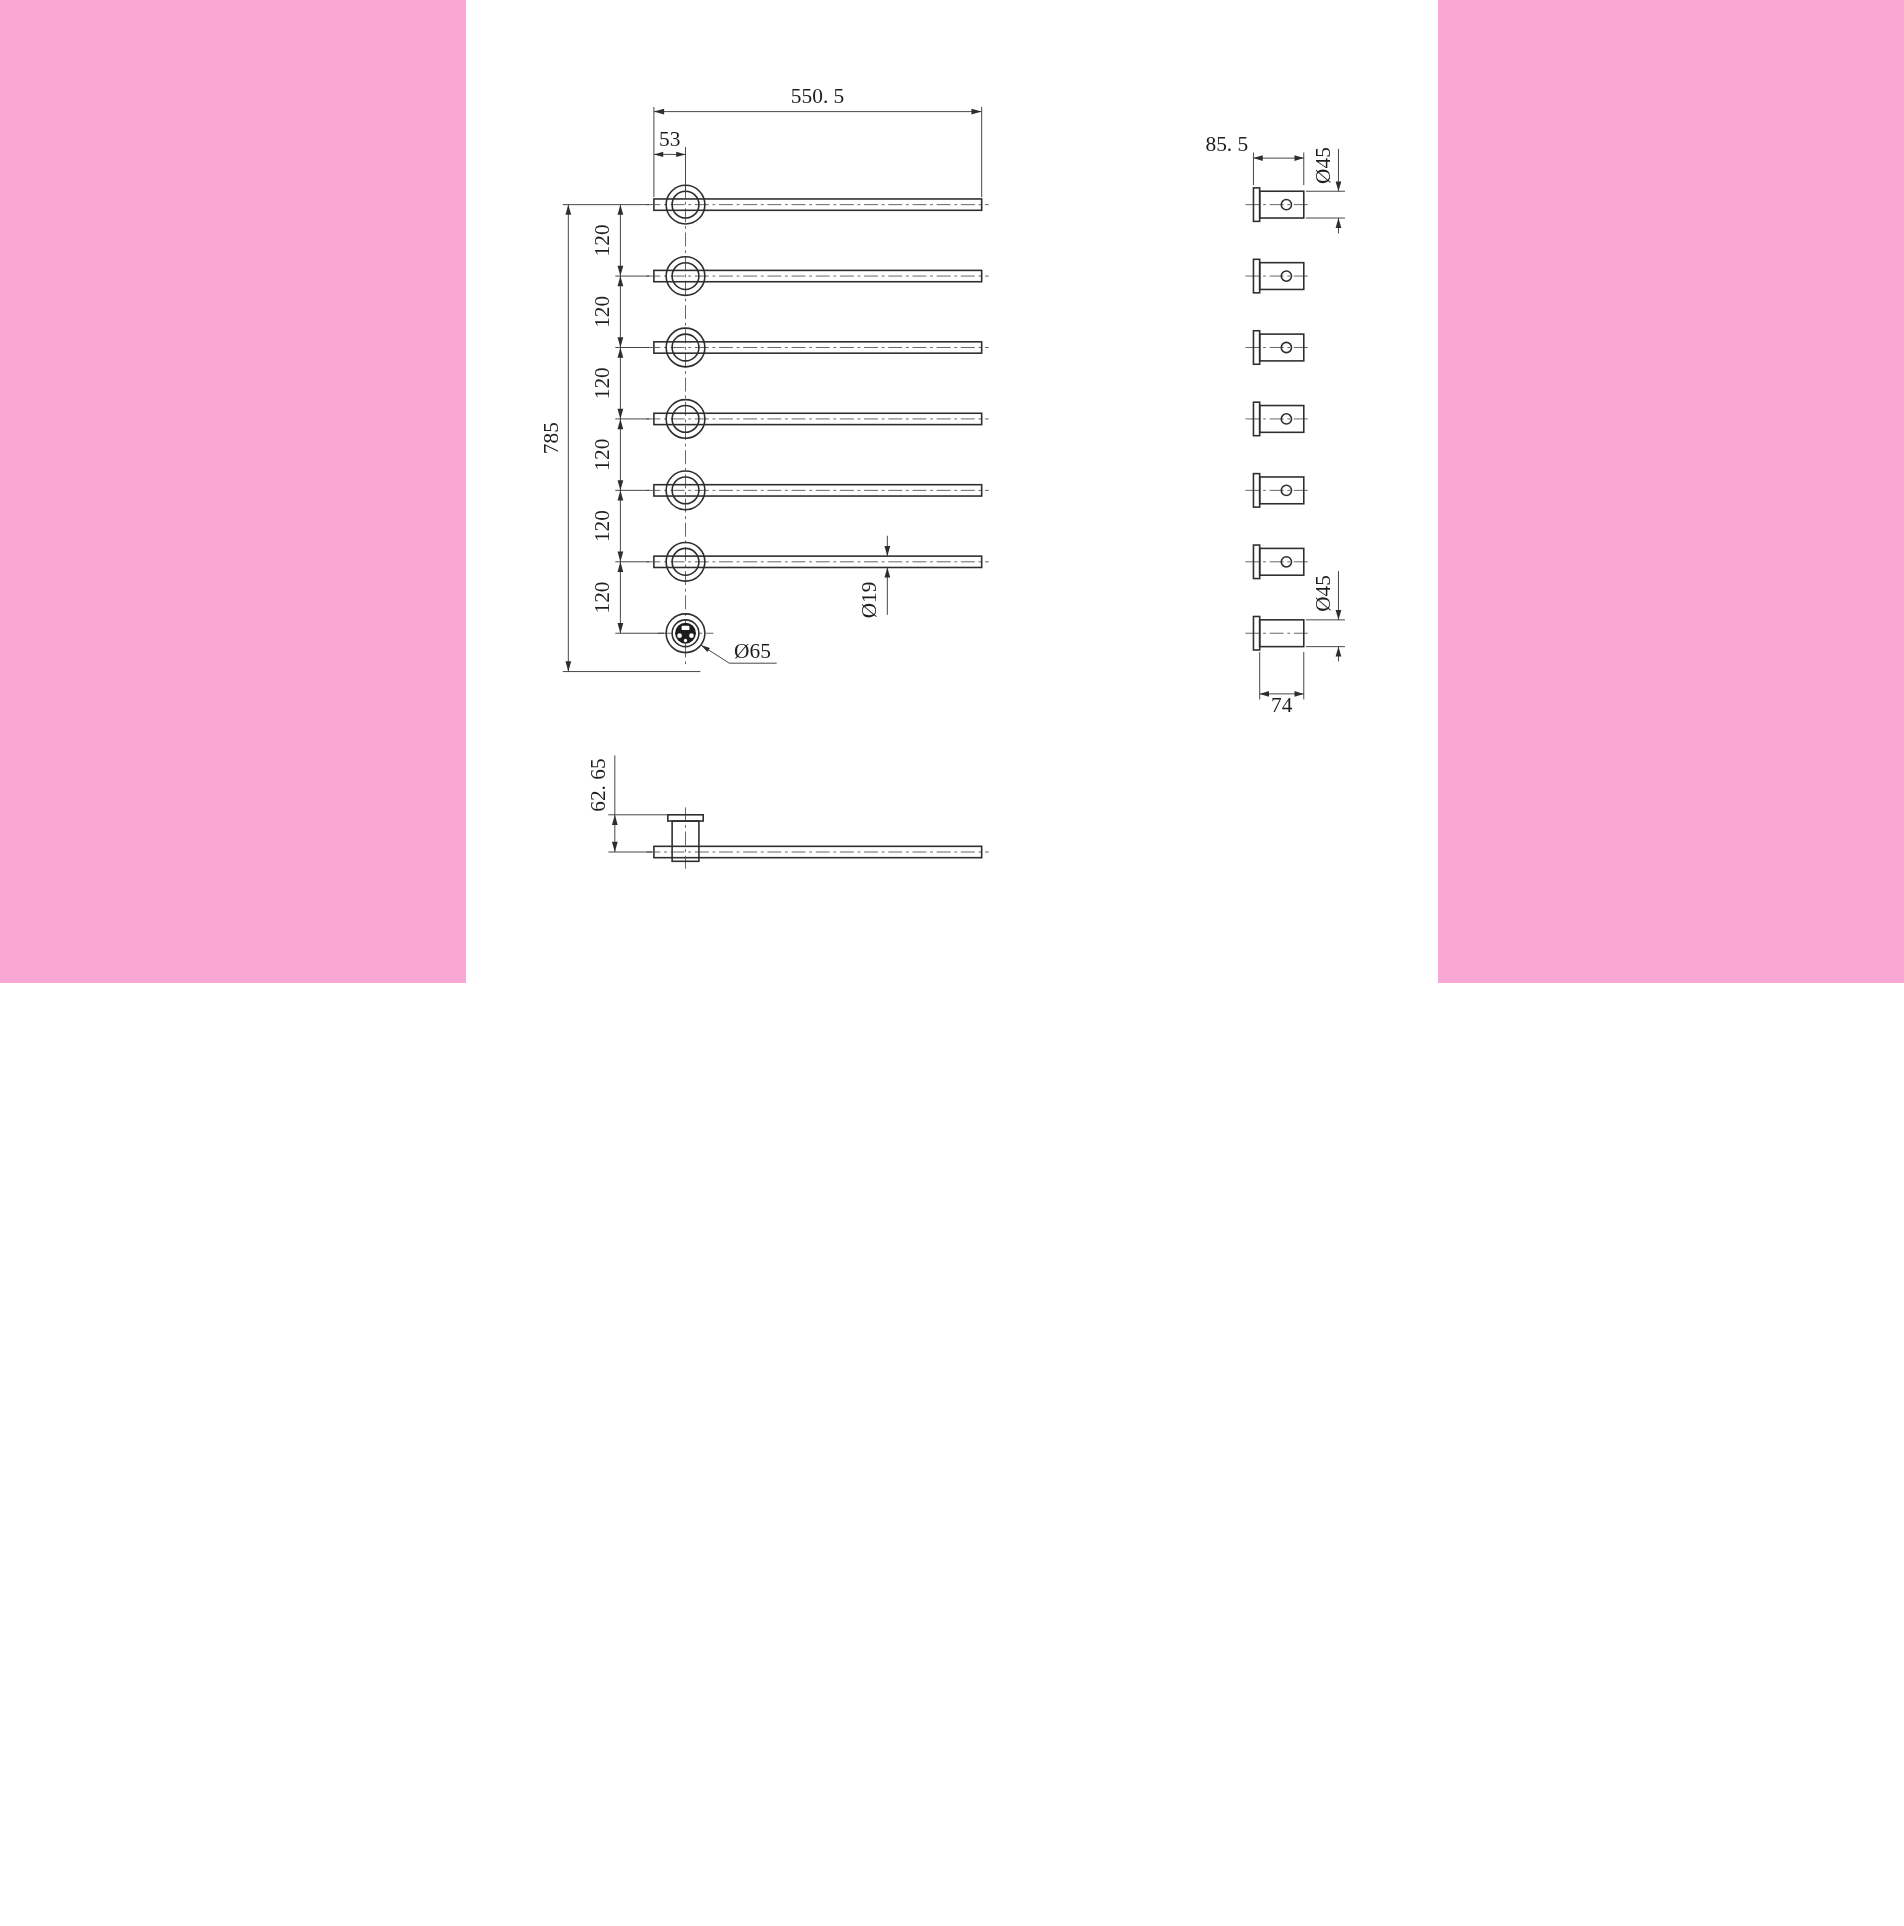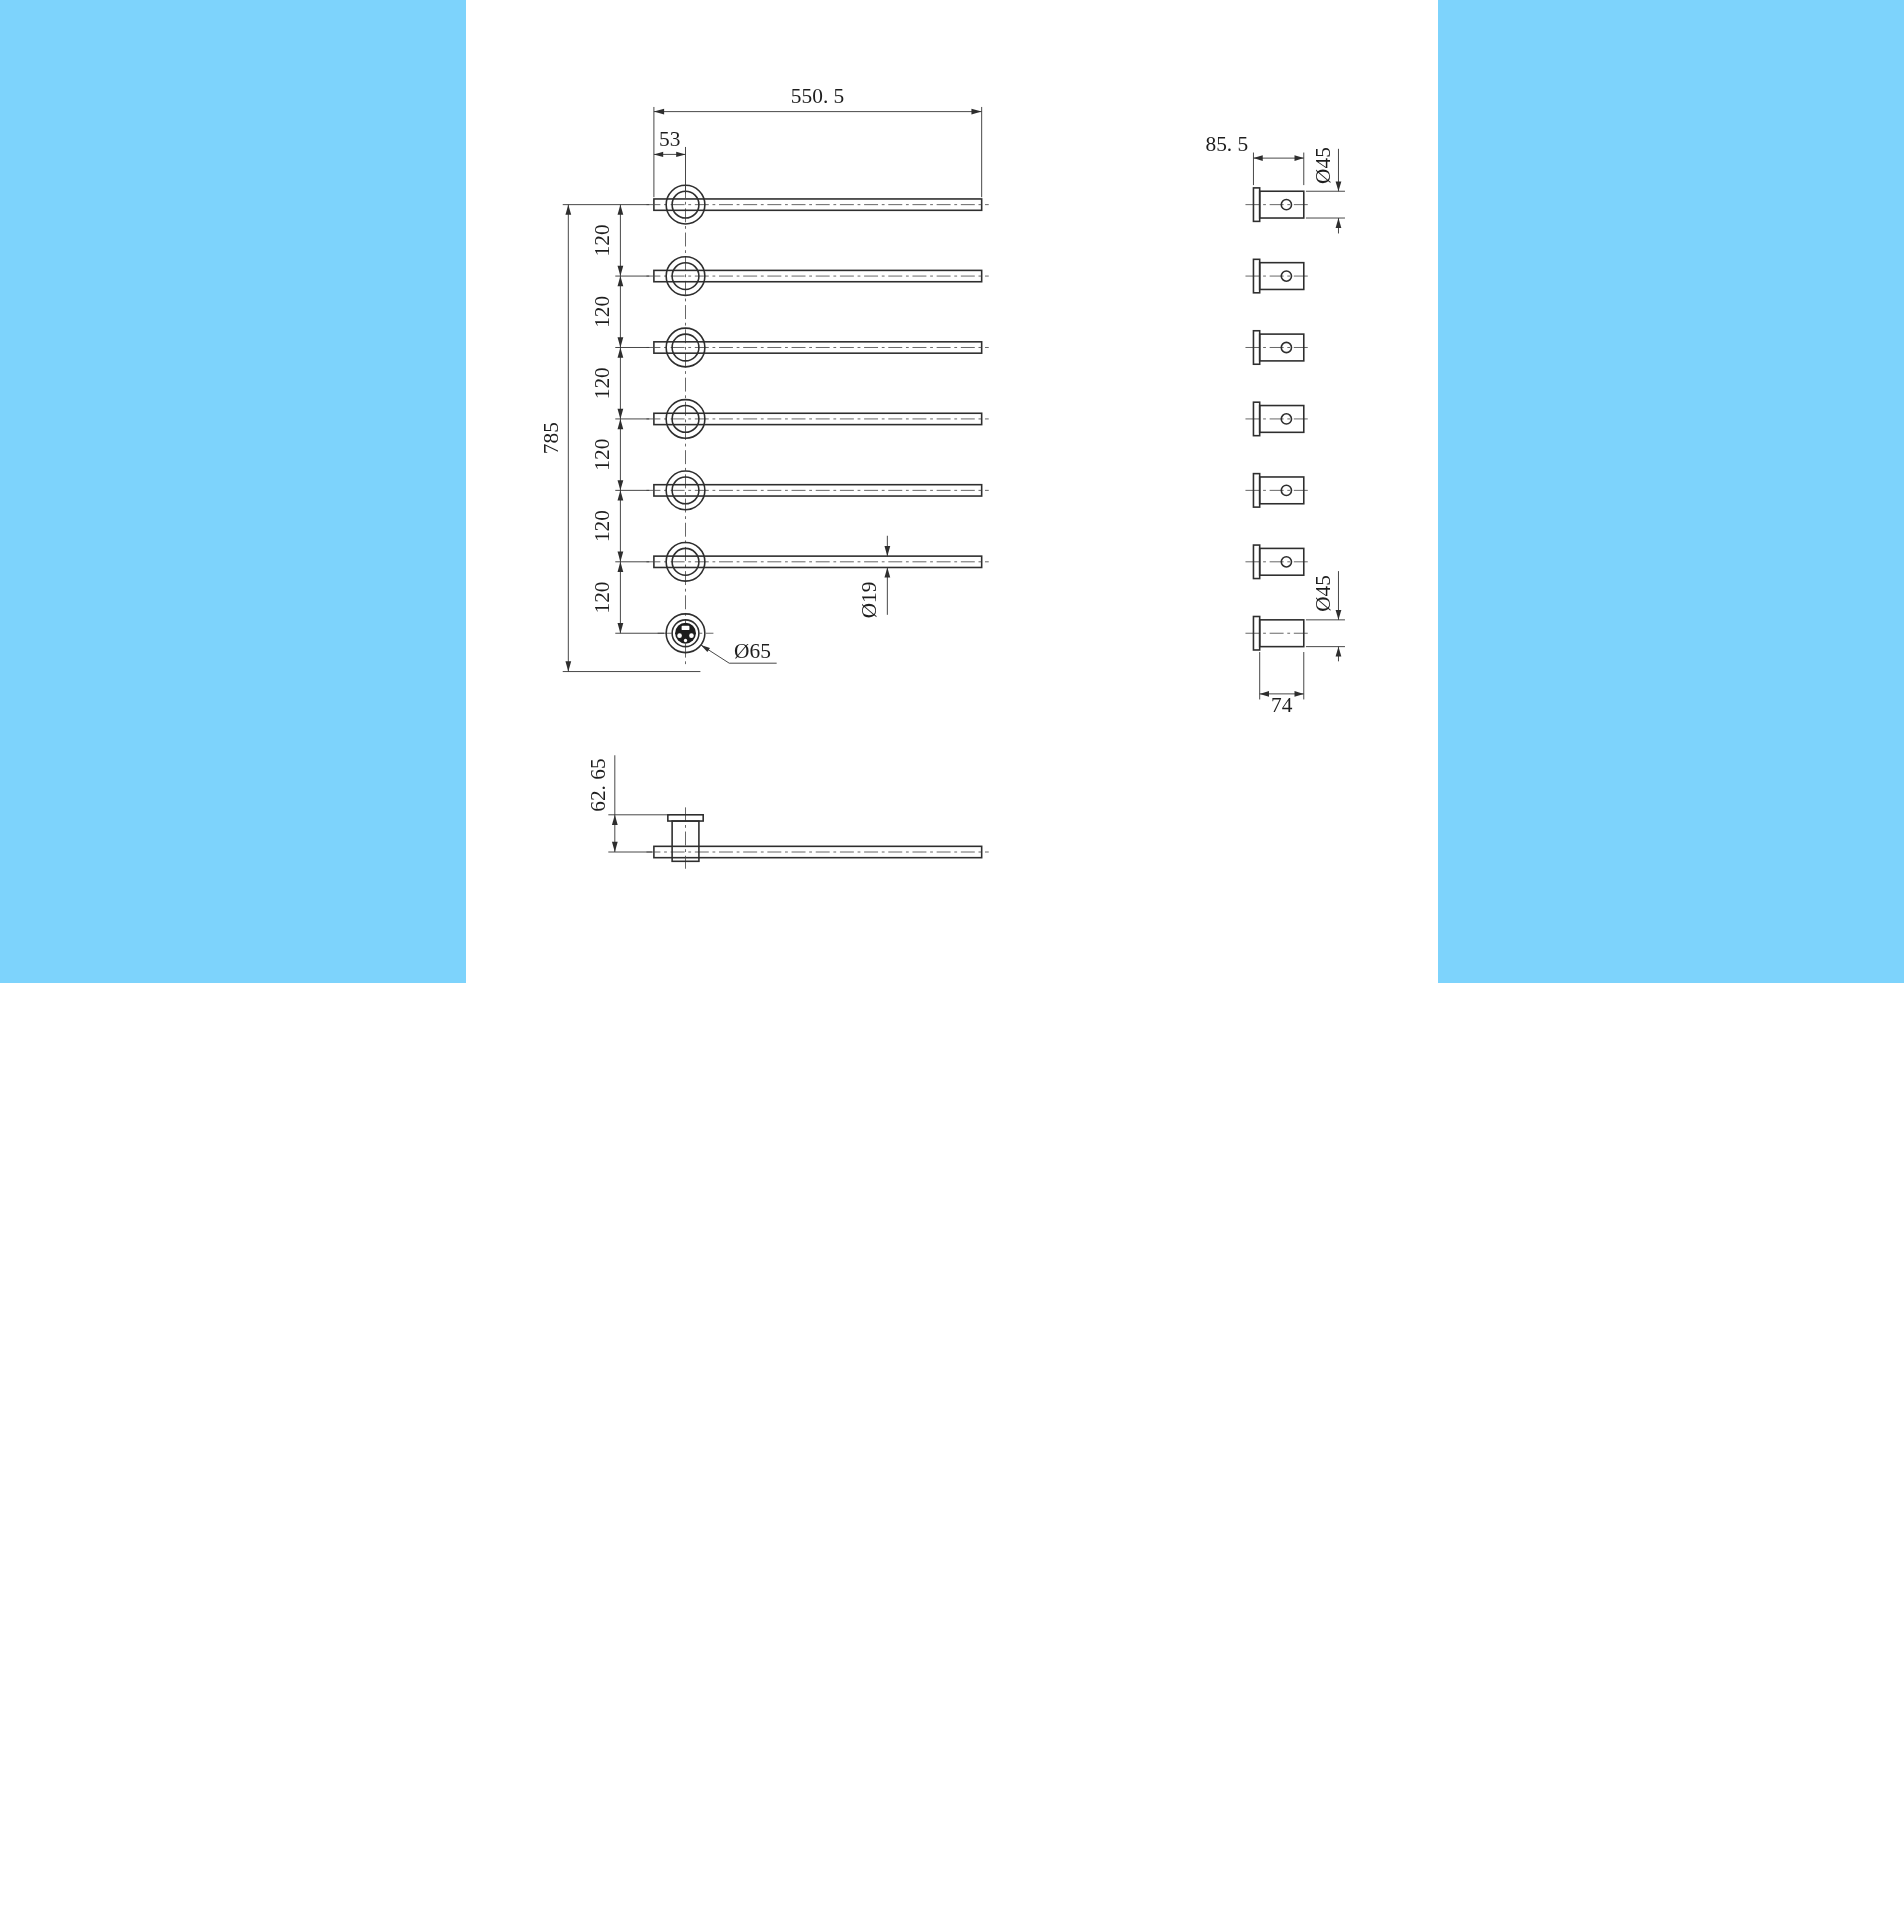--- a/index.html
+++ b/index.html
@@ -1,16 +1,16 @@
 <!DOCTYPE html>
 <html style="font-size:9.7px"><head>
 <meta charset="utf-8">
 <style>
   html,body{margin:0;padding:0;background:#ffffff;}
-  .stage{width:100%;display:flex;justify-content:center;background:#7dd3fc;text-decoration:underline;}
+  .stage{width:100%;display:flex;justify-content:center;background:#f9a8d4;text-decoration:underline;}
   svg{display:block;width:100vw;max-width:972px;height:auto;background:#fff;}
   svg text{font-family:"Liberation Serif","DejaVu Serif",serif;font-size:23px;fill:#1e1e1e;}
   .geo{stroke:#2e2e2e;stroke-width:1.7;fill:none;stroke-linecap:square;}
   .thin{stroke:#3a3a3a;stroke-width:1;fill:none;stroke-linecap:butt;}
   .cl{stroke:#4a4a4a;stroke-width:.9;fill:none;stroke-dasharray:15 4 3 4;}
   .arr{fill:#2e2e2e;stroke:none;}
   .dark{fill:#1c1c1c;stroke:none;}
   .wht{fill:#ffffff;stroke:none;}
 </style>
 </head>

